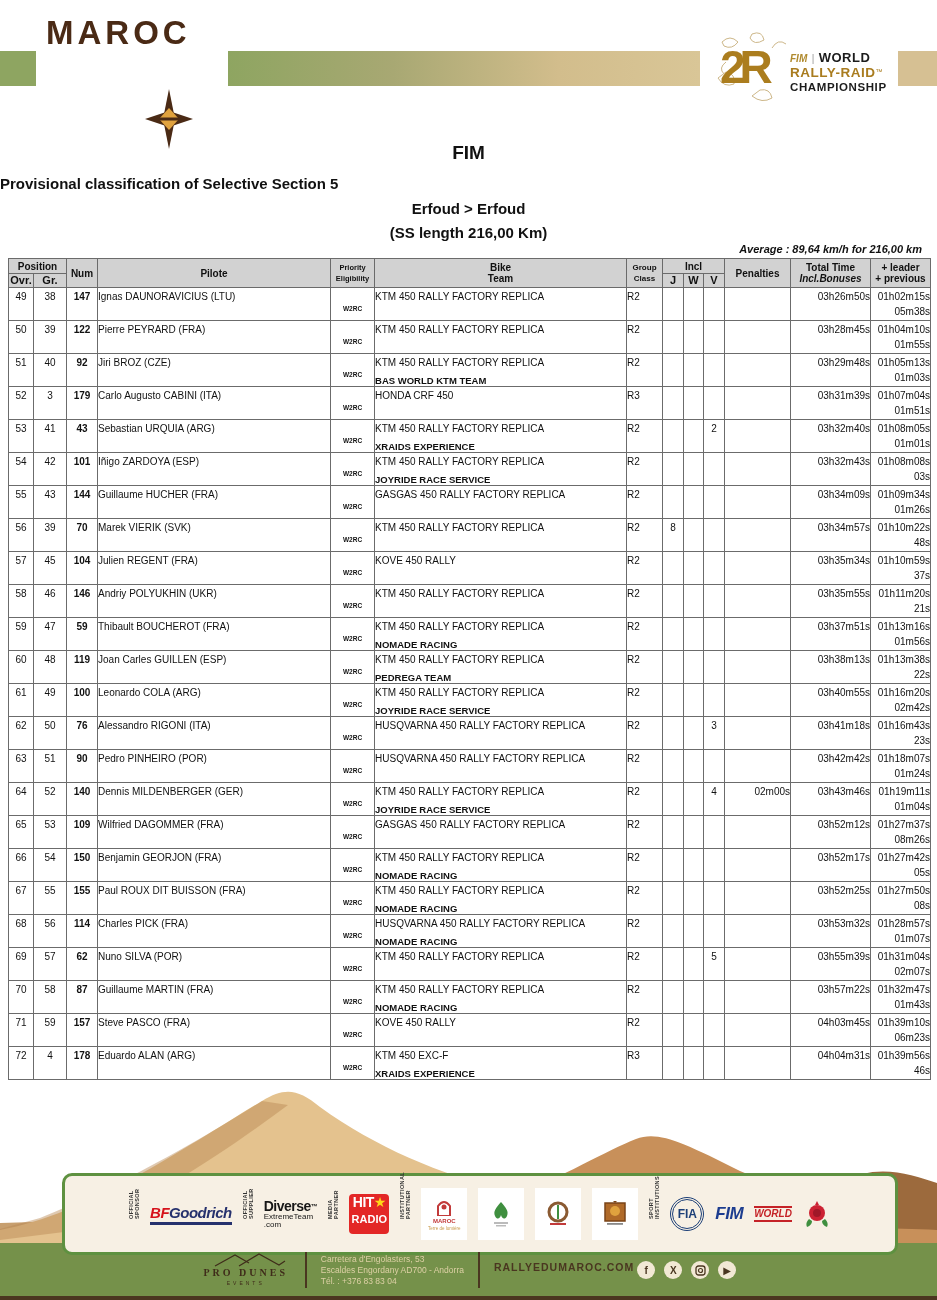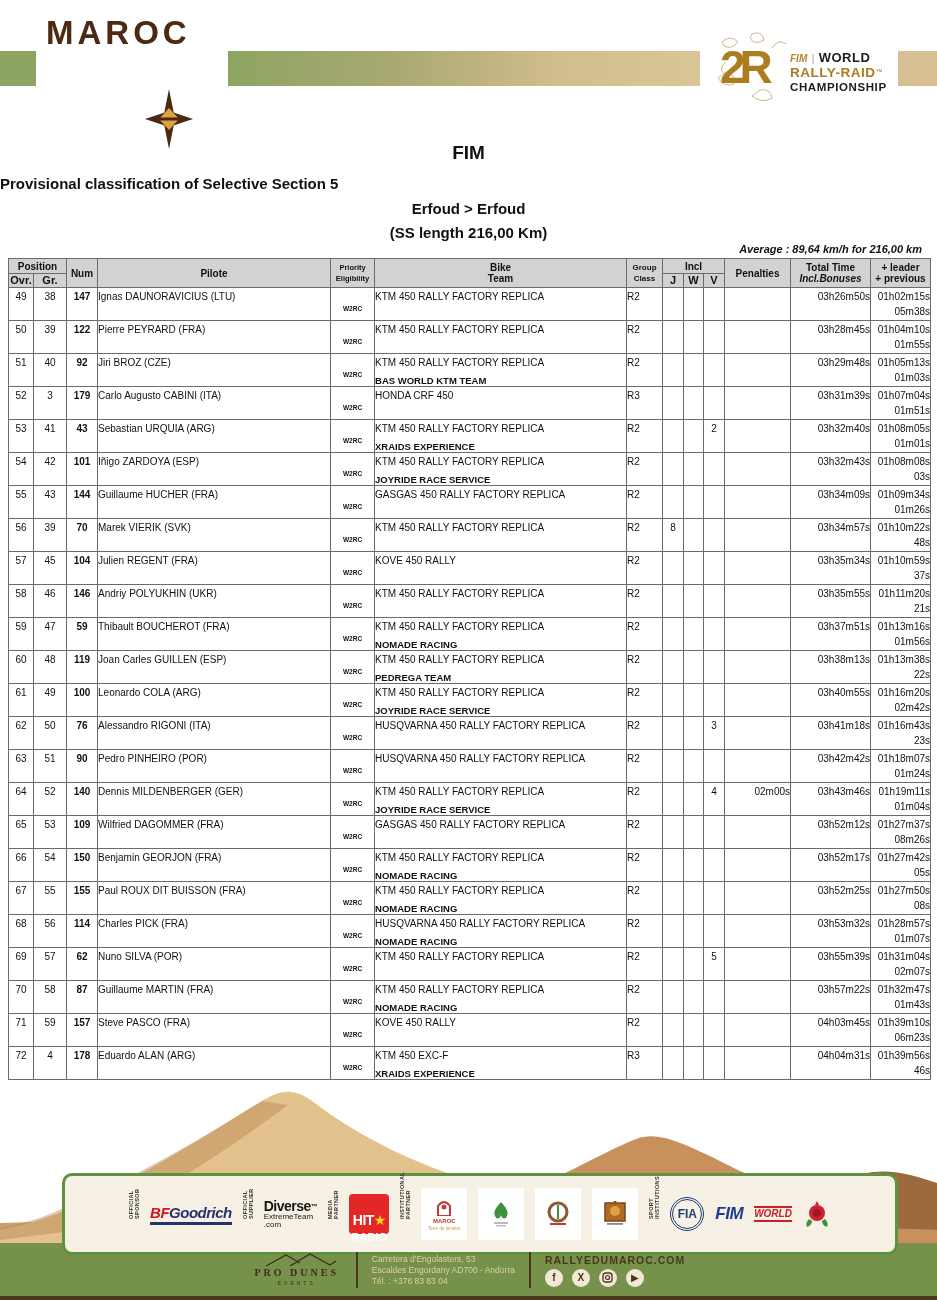--- a/index.html
+++ b/index.html
@@ -60,38 +60,38 @@
       border:3px solid #5e9140;border-radius:10px;box-sizing:border-box;
       display:flex;align-items:center;justify-content:center;gap:11px;padding:0 10px;}
   .vlabel{font-size:5.5px;font-weight:bold;color:#333;letter-spacing:.4px;
       transform:rotate(-90deg);white-space:nowrap;line-height:6px;text-align:center;width:10px;}
   .logo-bfg{white-space:nowrap;font-style:italic;font-weight:bold;font-size:15px;letter-spacing:-.5px;border-bottom:3px solid #26316d;padding-bottom:1px;}
   .logo-bfg .bf{color:#d6121b;}
   .logo-bfg .rest{color:#26316d;}
   .logo-diverse{line-height:8px;color:#161616;}
   .logo-diverse .d1{font-size:14px;font-weight:bold;letter-spacing:-.5px;line-height:13px;}
   .logo-diverse .d2{font-size:8px;}
-  .logo-hit{width:40px;height:40px;background:#e32726;border-radius:4px;color:#fff;text-align:center;line-height:17px;font-weight:bold;padding-top:18px;box-sizing:border-box;}
+  .logo-hit{width:40px;height:40px;background:#e32726;border-radius:4px;color:#fff;text-align:center;line-height:17px;font-weight:bold;padding-top:0;box-sizing:border-box;}
   .logo-hit .h1{font-size:14px;letter-spacing:-.5px;}
   .logo-hit .star{color:#ffd617;}
   .logo-hit .h2{font-size:11px;}
   .card{width:46px;height:52px;background:#fff;display:flex;flex-direction:column;align-items:center;justify-content:center;gap:2px;}
   .card .cap{font-size:6px;color:#c23a3a;font-weight:bold;line-height:6px;text-align:center;}
   .card .cap2{font-size:4.5px;color:#c99a4a;line-height:5px;}
   .logo-fia{width:34px;height:34px;border:3px double #1c3f77;border-radius:50%;color:#1c3f77;font-weight:bold;font-size:12px;display:flex;align-items:center;justify-content:center;box-sizing:border-box;}
   .logo-fim{color:#1d3d8f;font-style:italic;font-weight:bold;font-size:17px;letter-spacing:-.5px;}
   .logo-frmm{color:#c52227;font-style:italic;font-weight:bold;font-size:10px;border-top:2px solid #c52227;border-bottom:2px solid #c52227;line-height:12px;}
   
   .bottombar{position:absolute;left:0;top:1246px;width:937px;height:48px;display:flex;align-items:center;justify-content:center;gap:14px;}
   .produnes{color:#3f2c1a;text-align:center;line-height:10px;}
   .produnes .pd1{font-family:"Liberation Serif",serif;font-size:10px;letter-spacing:3px;font-weight:bold;}
   .produnes .pd2{font-size:5px;letter-spacing:3px;}
   .vdiv{width:2px;height:36px;background:#4a3620;}
   .address{color:#ddd0a5;font-size:8.5px;line-height:11px;}
-  .weblinks{display:flex;flex-direction:column;gap:3px;}
+  .weblinks{display:flex;flex-direction:row;gap:3px;}
   .weburl{color:#4a3620;font-weight:bold;font-size:10.5px;letter-spacing:1px;}
   .socials{display:flex;gap:9px;}
   .soc{width:18px;height:18px;border-radius:50%;background:#f2e8d4;color:#4a3620;display:flex;align-items:center;justify-content:center;font-size:10px;font-weight:bold;}
 </style>
 </head>
 <body>
 
 <div class="bar bar-left"></div>
 <div class="bar bar-mid"></div>
 <div class="bar bar-right"></div>

